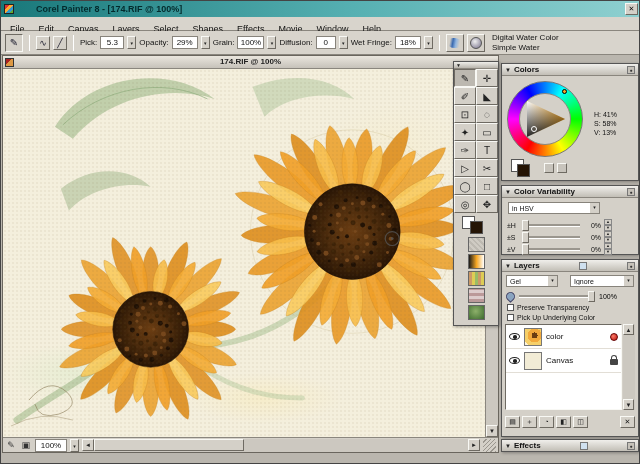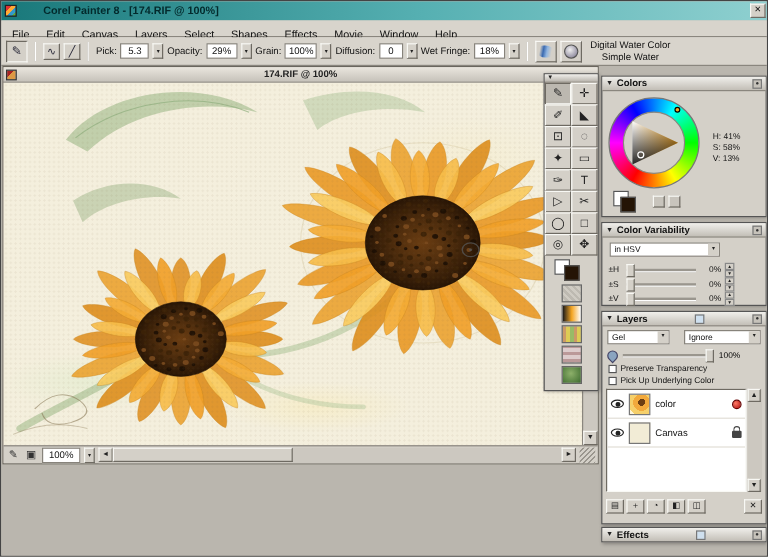--- a/index.html
+++ b/index.html
@@ -20,29 +20,29 @@
 
   
   #propbar{position:absolute;left:0;top:30px;width:640px;height:24px;background:#d8d4cc;border-bottom:1px solid #8a867e;display:flex;align-items:center;padding:0 4px;gap:3px;}
   .pb-label{font-size:8px;color:#111;white-space:nowrap;}
   .vbox{height:13px;background:#fff;border:1px solid #87837b;font-size:8px;line-height:11px;text-align:center;color:#111;}
   .flyout{width:9px;height:13px;background:#d4d0c8;font-size:5px;line-height:12px;text-align:center;color:#222;}
   .pb-sep{width:1px;height:16px;background:#9a968e;border-right:1px solid #fff;margin:0 3px;}
   .iconbtn{width:18px;height:18px;background:#d4d0c8;display:flex;align-items:center;justify-content:center;font-size:10px;color:#223;}
   .tool-sm{width:14px;height:14px;background:#d4d0c8;display:flex;align-items:center;justify-content:center;font-size:9px;color:#223;}
   #brushsel-text{display:flex;flex-direction:column;justify-content:center;margin-left:4px;}
-  #brushsel-text span{font-size:8px;line-height:10px;color:#111;white-space:nowrap;text-align:center;}
+  #brushsel-text span{font-size:8px;line-height:10px;color:#111;white-space:nowrap;}
   #dab-icon{width:12px;height:12px;border-radius:50%;background:radial-gradient(circle at 40% 35%,#eee,#9a96a8 70%,#55525f);border:1px solid #555;}
   #stroke-icon{width:14px;height:10px;background:linear-gradient(100deg,transparent 15%,#3a6ab0 35%,#8fb4e0 55%,transparent 80%);border-radius:40% 60% 50% 50%;}
 
   
   #workspace{position:absolute;left:0;top:54px;width:640px;height:410px;background:#bab6ae;}
 
   
-  #docwin{position:absolute;left:1px;top:0;width:497px;height:332px;background:#d4d0c8;border:1px solid #6a665e;}
+  #docwin{position:absolute;left:1px;top:0;width:497px;height:398px;background:#d4d0c8;border:1px solid #6a665e;}
   #doctitle{position:relative;height:13px;background:linear-gradient(#eae6de,#c6c2ba);border-bottom:1px solid #8a867e;font-size:8px;font-weight:bold;text-align:center;line-height:12px;color:#222;}
   #docicon{position:absolute;left:2px;top:2px;width:9px;height:9px;background:linear-gradient(135deg,#a22 40%,#d94 40%);border:1px solid #333;}
   #canvas{position:absolute;left:0;top:13px;right:13px;bottom:15px;background:#f4efdd;overflow:hidden;}
   #canvas:after{content:"";position:absolute;inset:0;background-image:radial-gradient(rgba(120,100,60,.07) 1px,transparent 1px);background-size:4px 4px;pointer-events:none;}
   #art{position:absolute;inset:0;width:100%;height:100%;}
 
   
   #vscroll{position:absolute;top:13px;right:0;bottom:15px;width:13px;background:#ccc8c0;border-left:1px solid #8a867e;}
   .sbtn{width:12px;height:12px;background:#d4d0c8;font-size:6px;line-height:11px;text-align:center;color:#222;}
   #vthumb{position:absolute;left:0;top:13px;width:12px;height:68px;background:#d4d0c8;}

